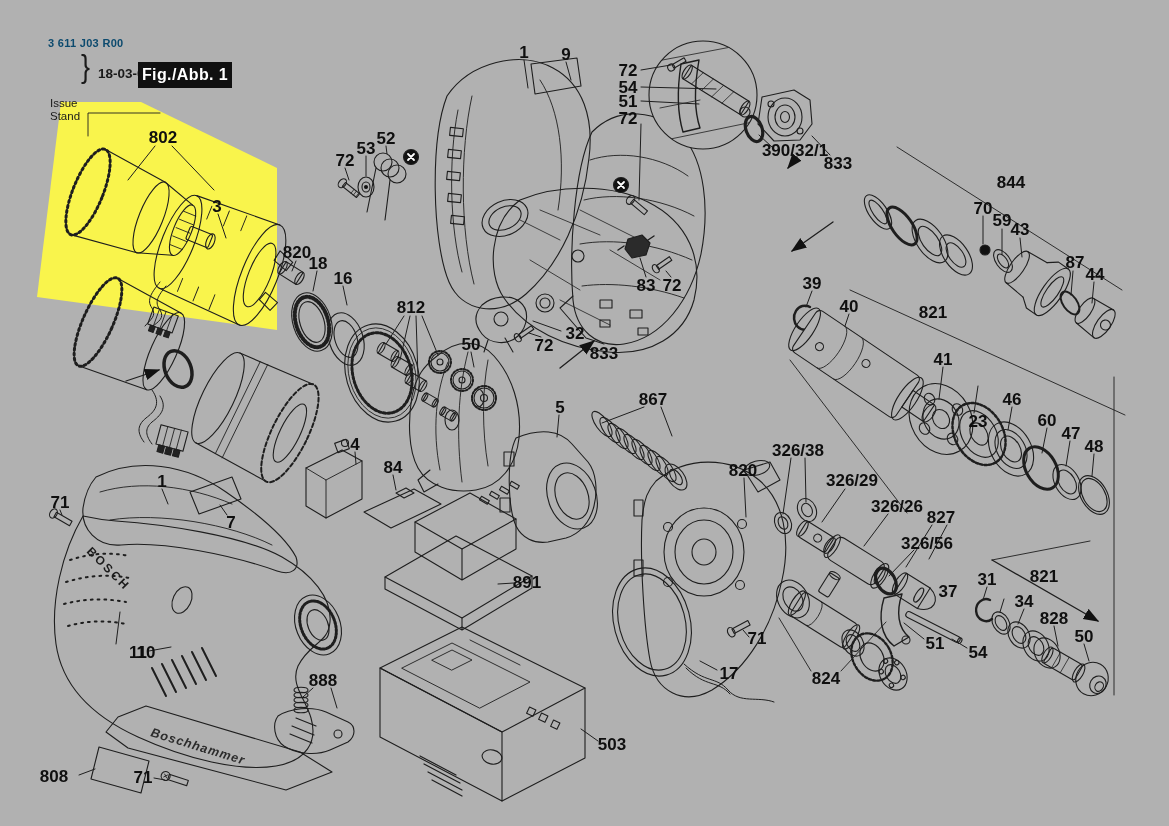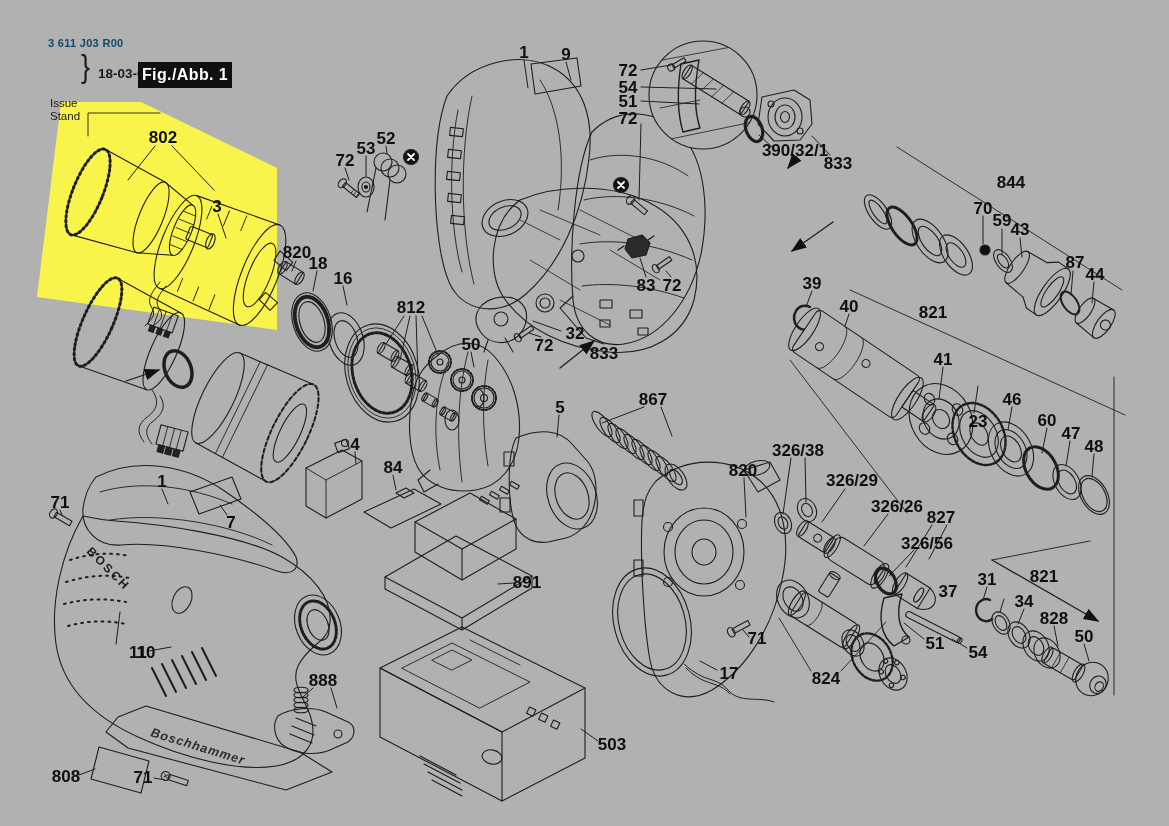--- a/index.html
+++ b/index.html
@@ -682,17 +682,17 @@
       <div class="callout" style="left: 612px; top: 744px;">503</div>
       <div class="callout" style="left: 527px; top: 582px;">891</div>
       <div class="callout" style="left: 393px; top: 467px;">84</div>
       <div class="callout" style="left: 355px; top: 444px;">4</div>
       <div class="callout" style="left: 231px; top: 522px;">7</div>
       <div class="callout" style="left: 162px; top: 481px;">1</div>
       <div class="callout" style="left: 60px; top: 502px;">71</div>
       <div class="callout" style="left: 116px; top: 652px; margin-left: 30px;">10</div>
       <div class="callout" style="left: 138px; top: 652px;">11</div>
       <div class="callout" style="left: 323px; top: 680px;">888</div>
-      <div class="callout" style="left: 66px; top: 776px; text-align: right;">808</div>
+      <div class="callout" style="left: 54px; top: 776px; text-align: right;">808</div>
       <div class="callout" style="left: 143px; top: 777px;">71</div>
     </div>
 
 </div>
 
 </body></html>

